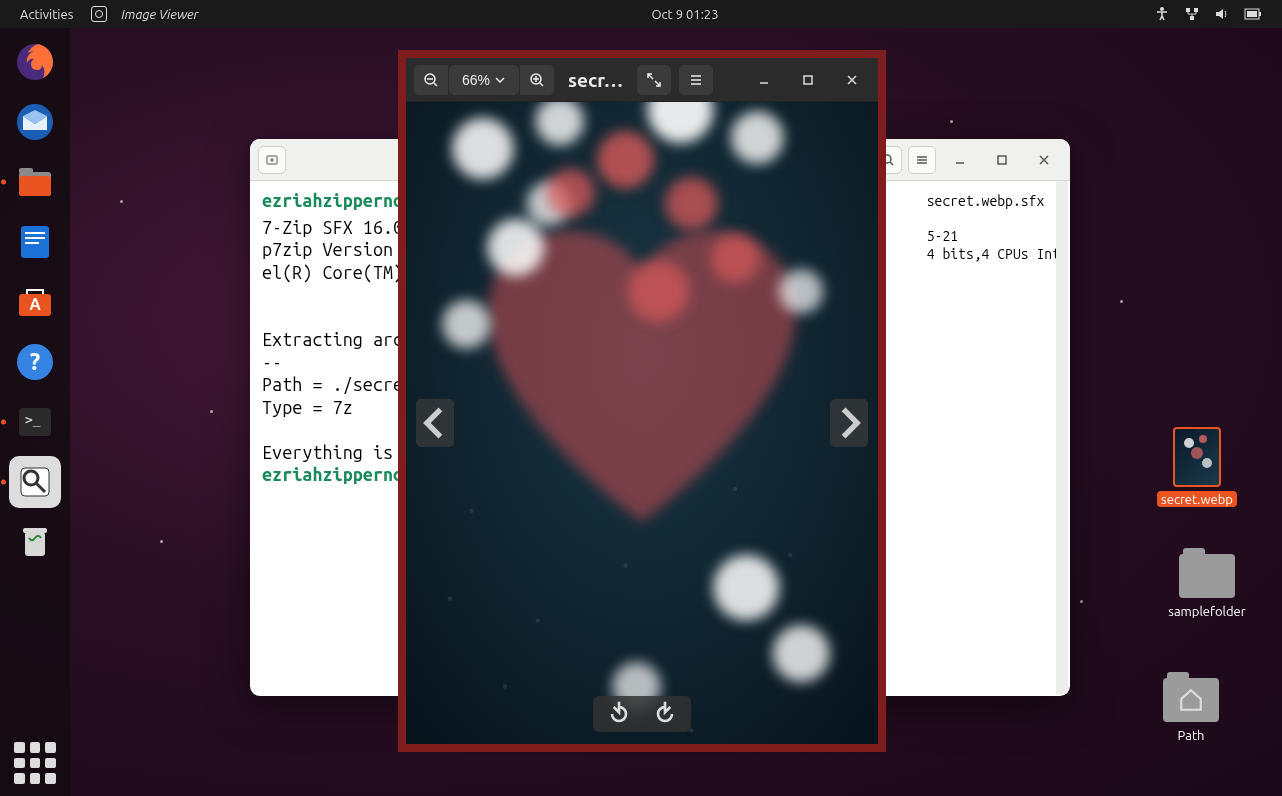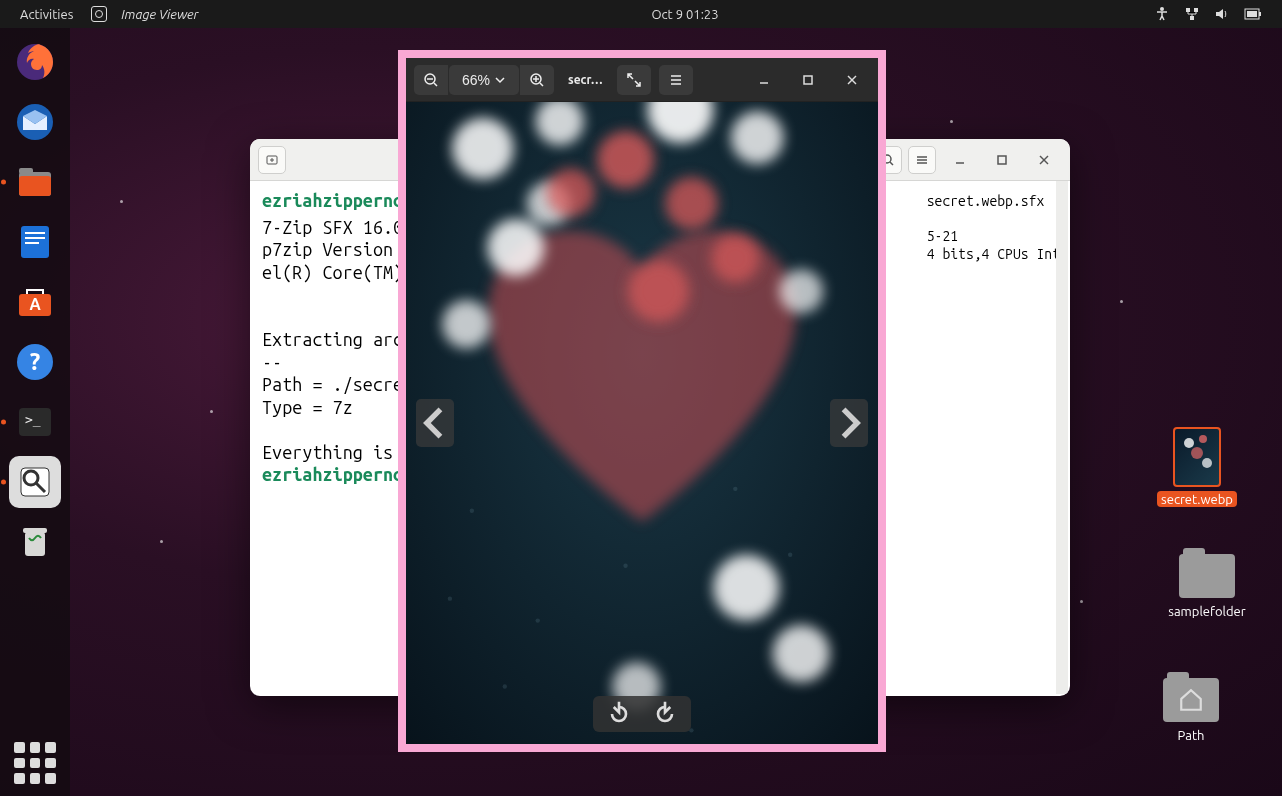--- a/index.html
+++ b/index.html
@@ -63,38 +63,38 @@
 .term-header .spacer { flex: 1; }
 .term-body {
   padding: 8px 12px; font-family: 'Ubuntu Mono', monospace; font-size: 18px;
   line-height: 1.25; white-space: pre-wrap; color: #000;
 }
 .term-body .prompt { color: #1a8a5a; font-weight: bold; }
 
 
 .viewer-wrap {
   position: absolute; left: 398px; top: 50px; width: 488px; height: 702px;
-  border: 8px solid #f9a8d4; z-index: 20; background: #000;
+  border: 8px solid #7f1d1d; z-index: 20; background: #000;
 }
 .viewer {
   width: 100%; height: 100%; background: #2b2b2b; display: flex; flex-direction: column;
 }
 .viewer-toolbar {
   height: 44px; background: #2b2b2b; display: flex; align-items: center;
   padding: 0 8px; gap: 8px; border-bottom: 1px solid #222;
 }
 .vbtn {
   height: 30px; min-width: 34px; background: #3a3a3a; border: none; border-radius: 5px;
   display: flex; align-items: center; justify-content: center; color: #eaeaea;
   font-size: 14px; padding: 0 8px;
 }
 .vgroup { display: flex; gap: 1px; }
 .vgroup .vbtn:first-child { border-radius: 5px 0 0 5px; }
 .vgroup .vbtn:last-child { border-radius: 0 5px 5px 0; }
-.viewer-title { color: #eaeaea; font-size: 12px; font-weight: bold; margin: 0 6px; flex:0 0 auto; max-width:60px; overflow:hidden; text-overflow:ellipsis; white-space:nowrap; }
+.viewer-title { color: #eaeaea; font-size: 19px; font-weight: bold; margin: 0 6px; flex:0 0 auto; max-width:60px; overflow:hidden; text-overflow:ellipsis; white-space:nowrap; }
 .vspacer { flex: 1; }
 .wbtn { width: 36px; height: 30px; display:flex; align-items:center; justify-content:center; color:#ddd; }
 
 .viewer-content {
   flex: 1; background: #000; position: relative; overflow: hidden;
   display:flex; align-items:center; justify-content:center;
 }
 .viewer-content svg { width: 100%; height: 100%; }
 .nav-arrow {
   position: absolute; top: 50%; transform: translateY(-50%);

